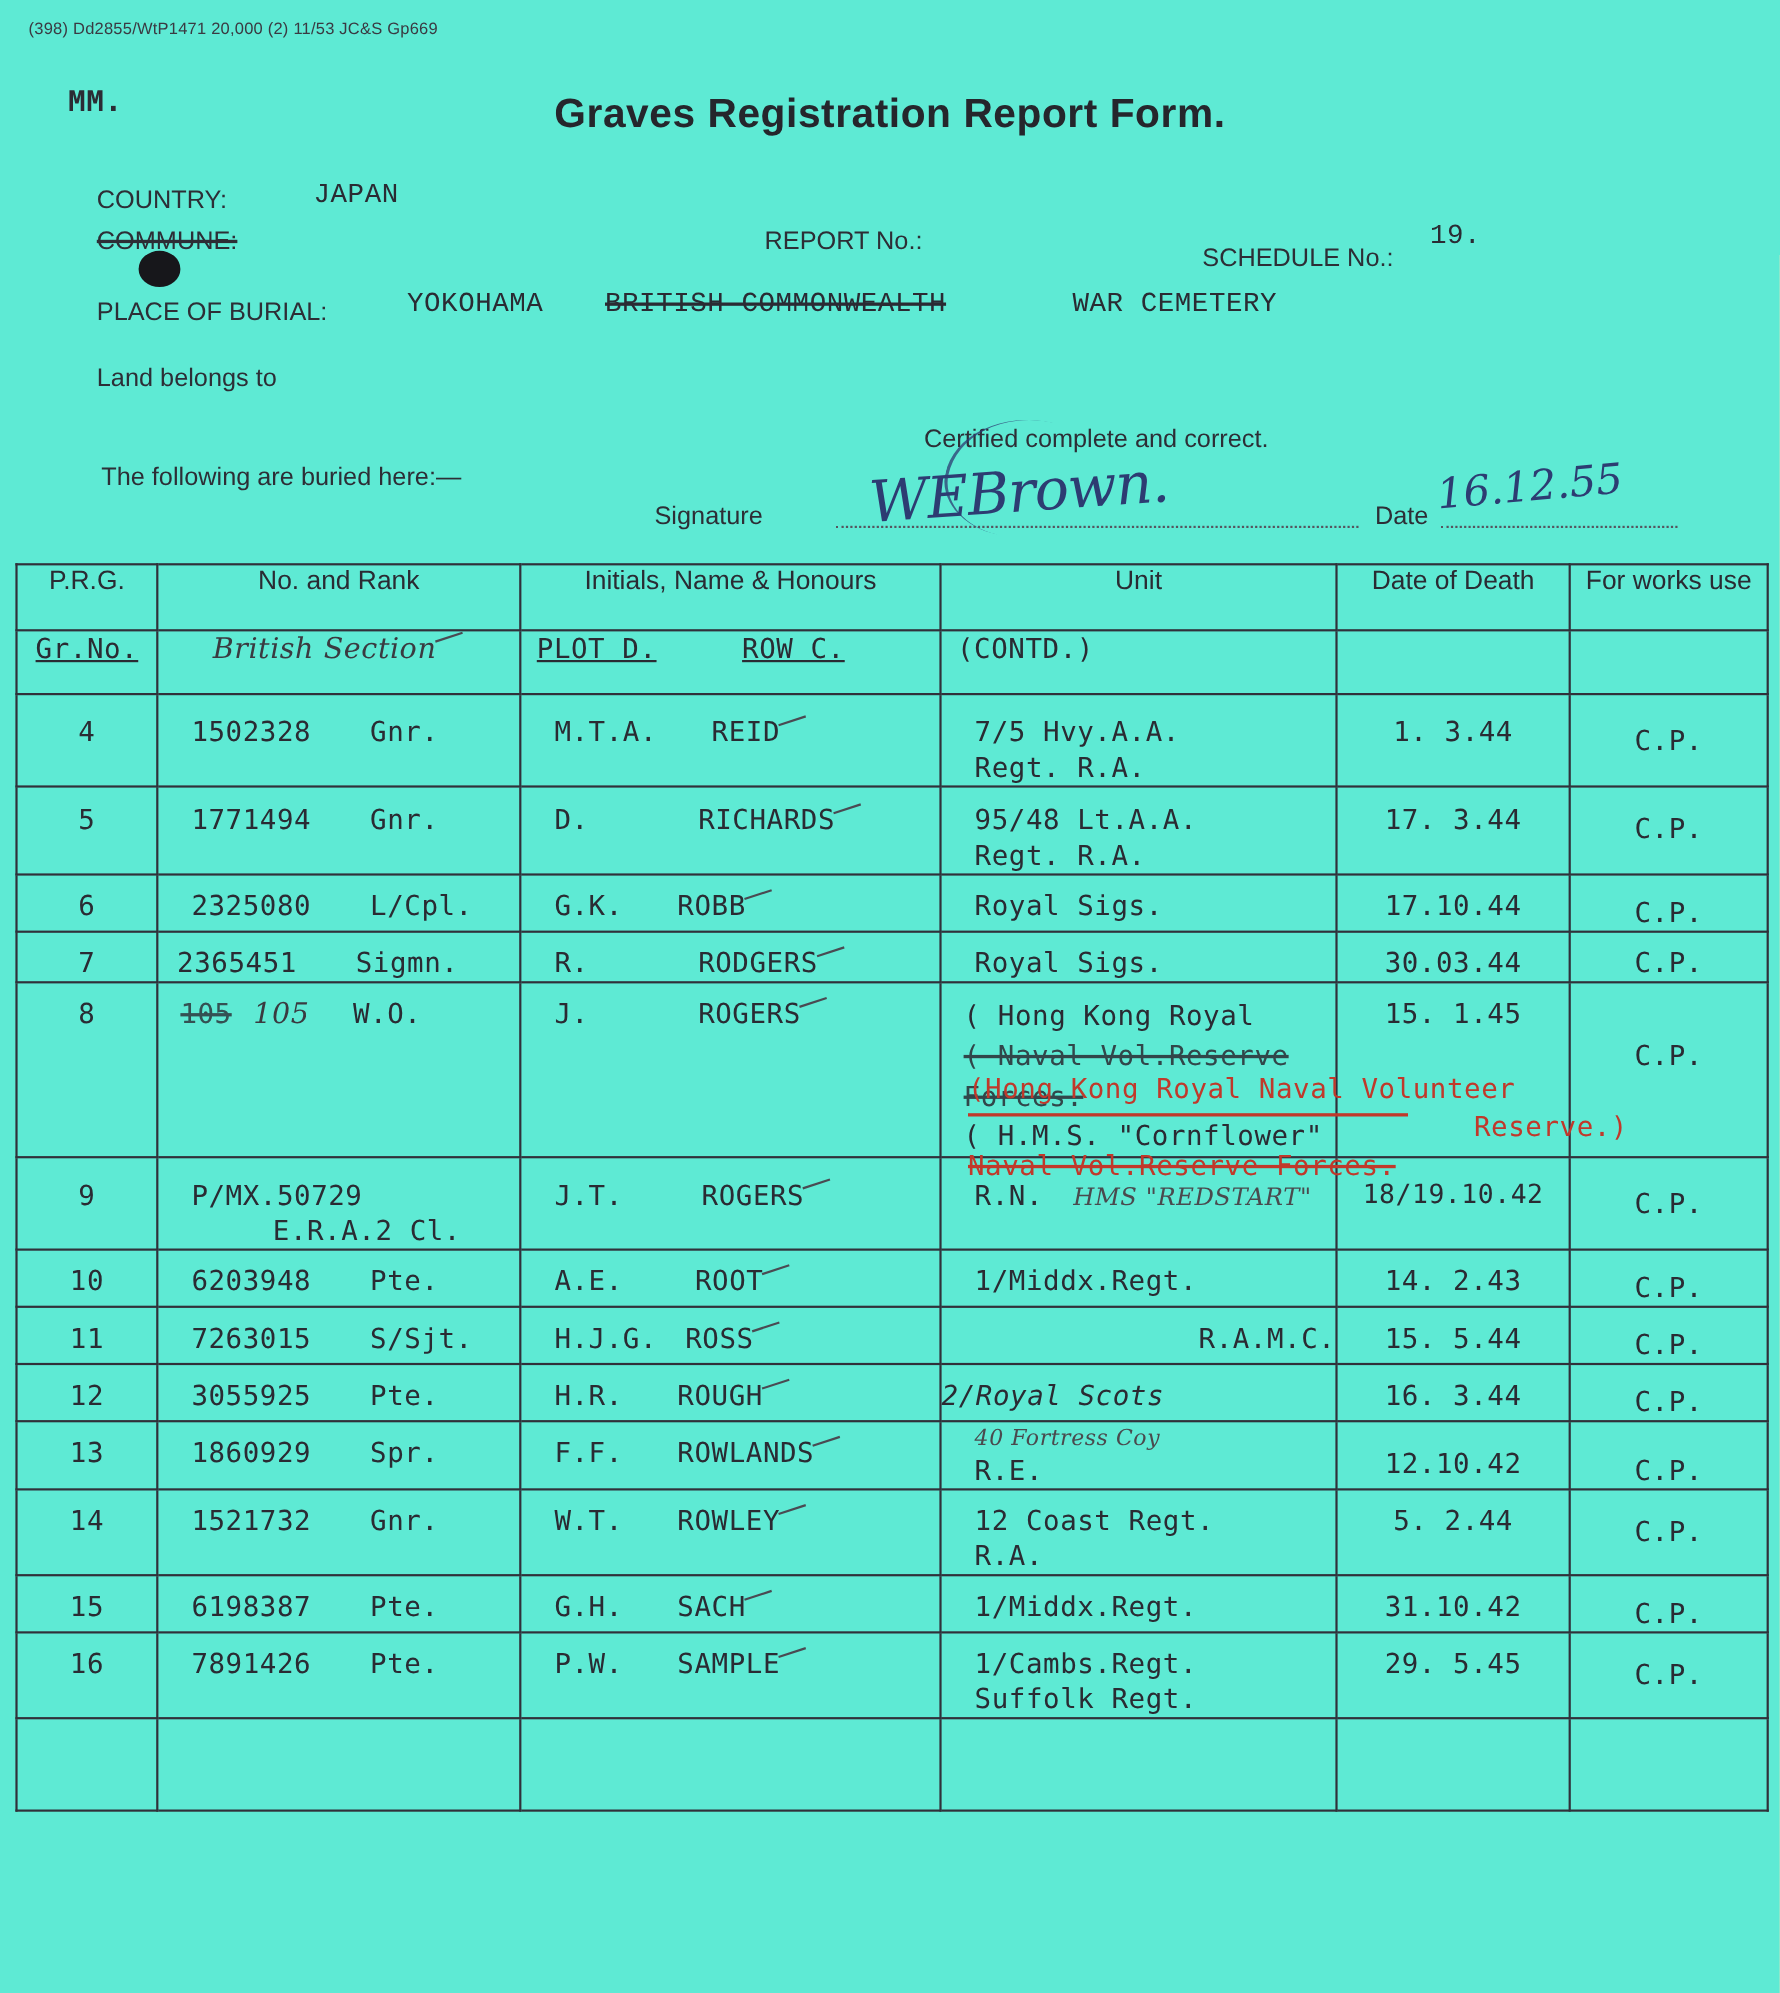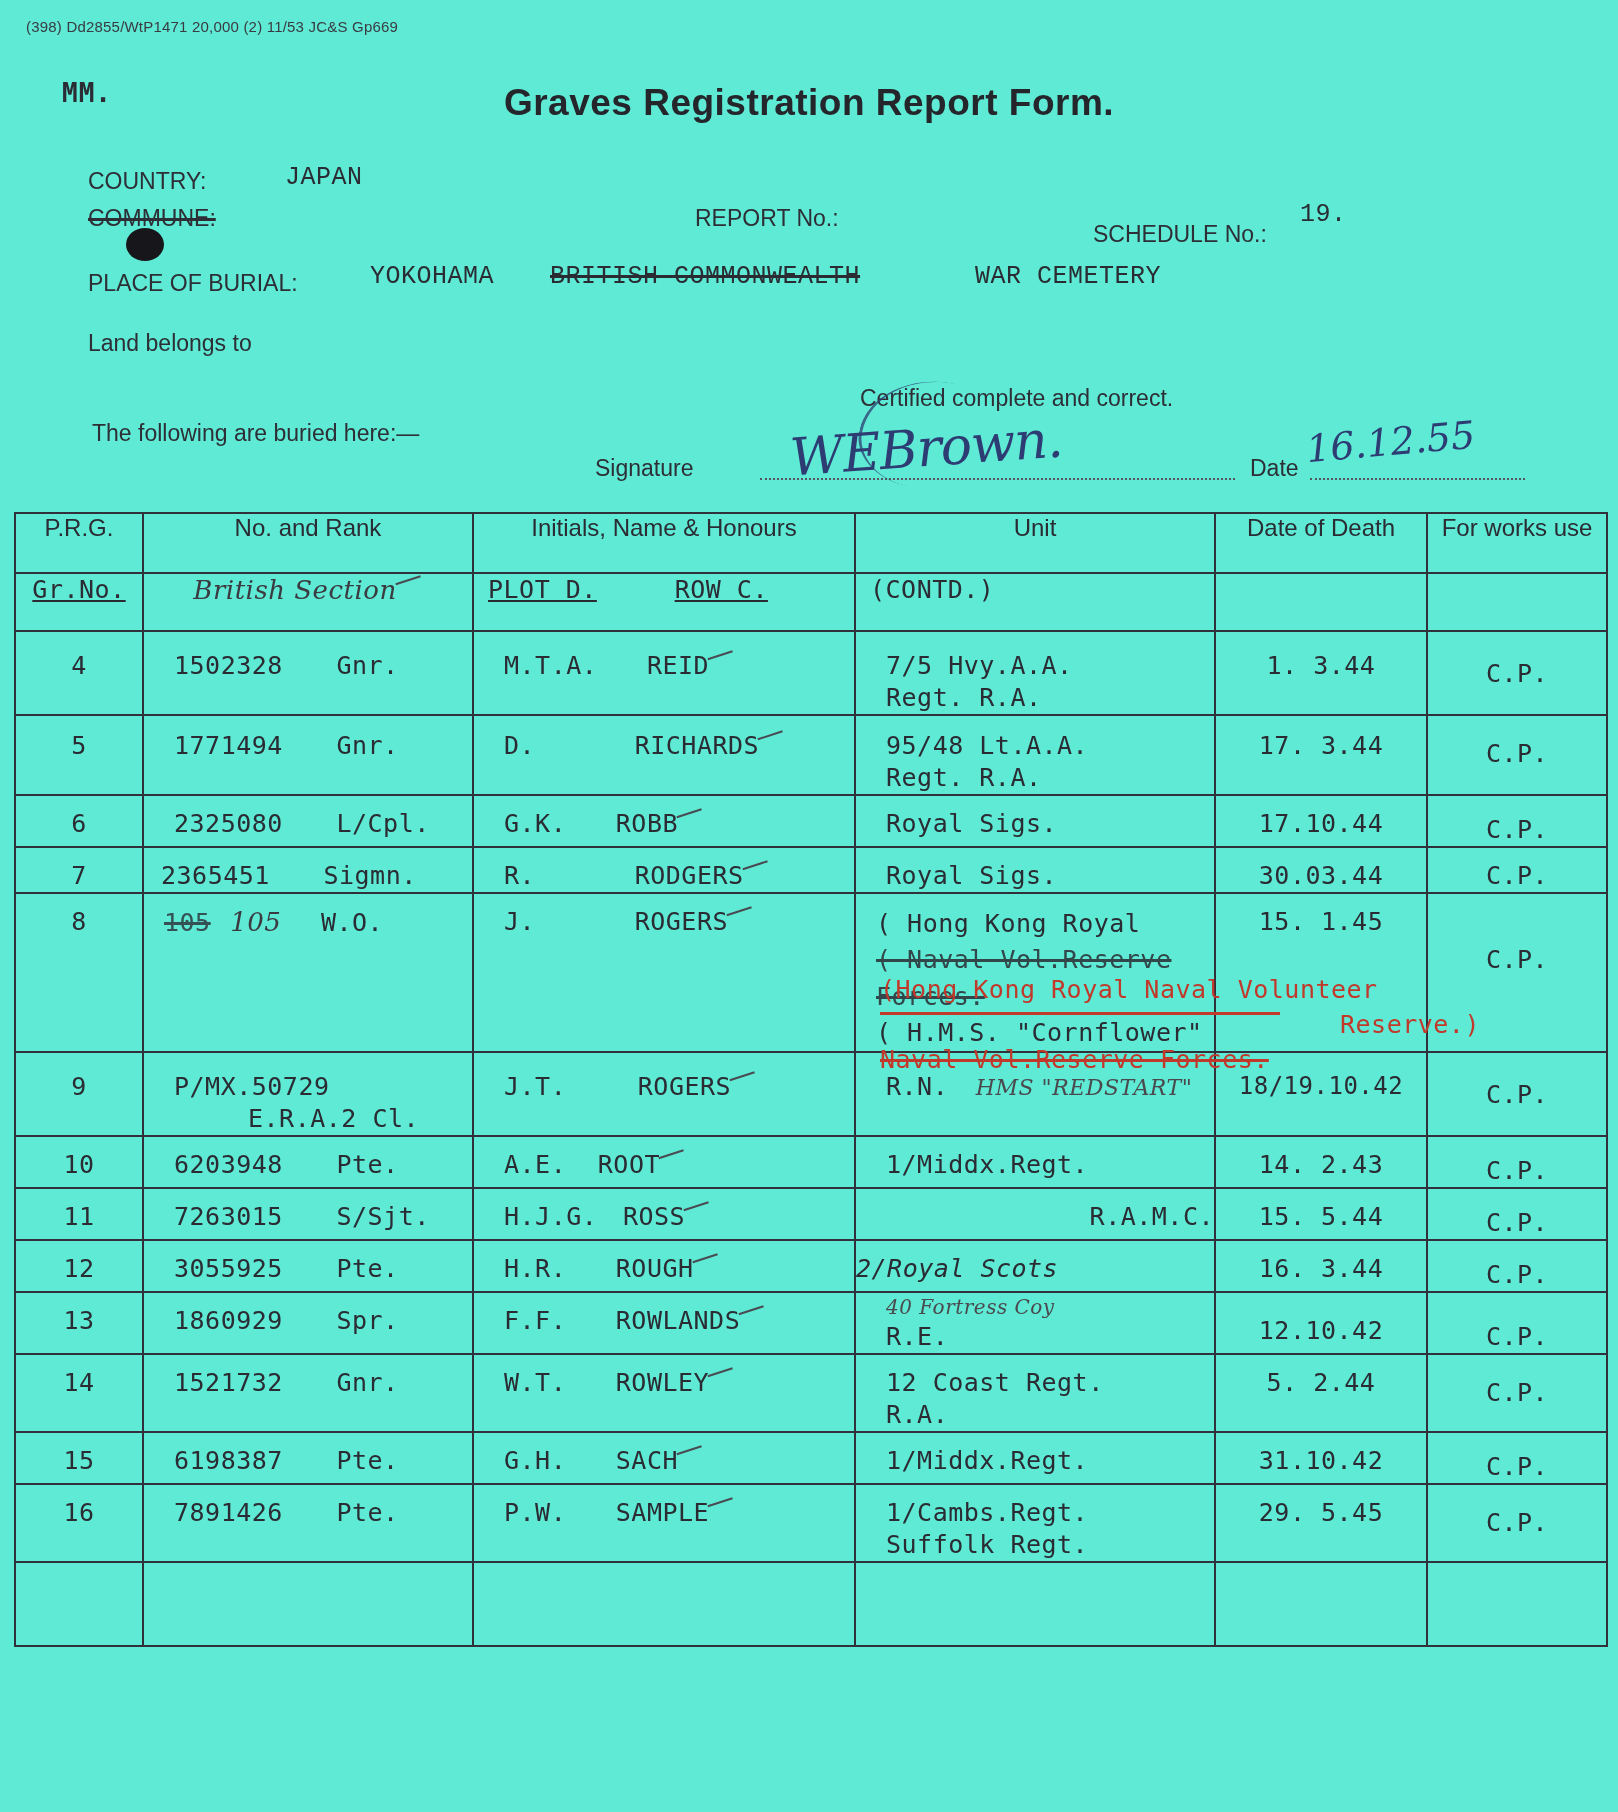--- a/index.html
+++ b/index.html
@@ -75,21 +75,21 @@
     top: 228px;
     width: 38px;
     height: 33px;
     border-radius: 50%;
     background: #17171b;
   }
 
   
   .certified {
     position: absolute;
-    left: 860px;
+    left: 840px;
     top: 385px;
     font-family: "Liberation Sans", sans-serif;
     font-size: 23px;
     color: #2d2e36;
   }
   .sig-label {
     position: absolute;
     left: 595px;
     top: 455px;
     font-family: "Liberation Sans", sans-serif;
@@ -382,21 +382,21 @@
       </tr>
 
       <tr>
         <td class="c ctr" style="padding-top:12px;">10</td>
         <td class="c" style="padding-top:12px;padding-left:30px;">
           <span>6203948</span>
           <span style="margin-left:38px;">Pte.</span>
         </td>
         <td class="c" style="padding-top:12px;padding-left:30px;">
           <span>A.E.</span>
-          <span style="margin-left:16px;">ROOT</span><span class="tickmark"></span>
+          <span style="margin-left:50px;">ROOT</span><span class="tickmark"></span>
         </td>
         <td class="c" style="padding-top:12px;padding-left:30px;">1/Middx.Regt.</td>
         <td class="c ctr" style="padding-top:12px;">14. 2.43</td>
         <td class="c ctr" style="padding-top:18px;">C.P.</td>
       </tr>
 
       <tr>
         <td class="c ctr" style="padding-top:12px;">11</td>
         <td class="c" style="padding-top:12px;padding-left:30px;">
           <span>7263015</span>

